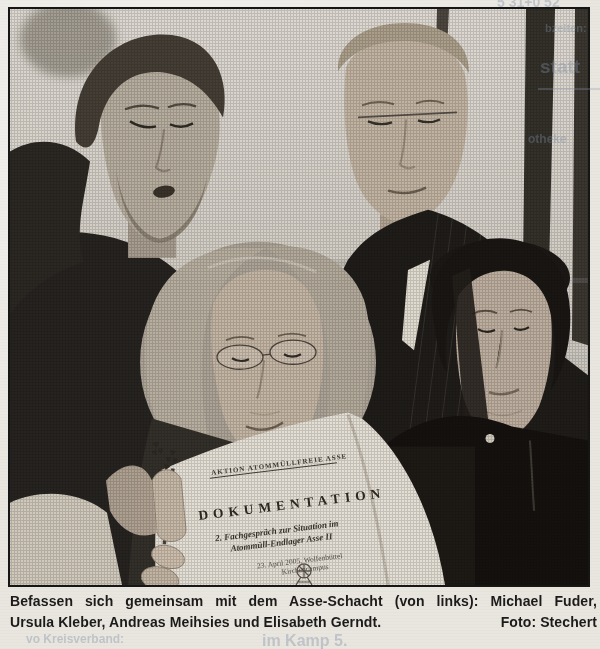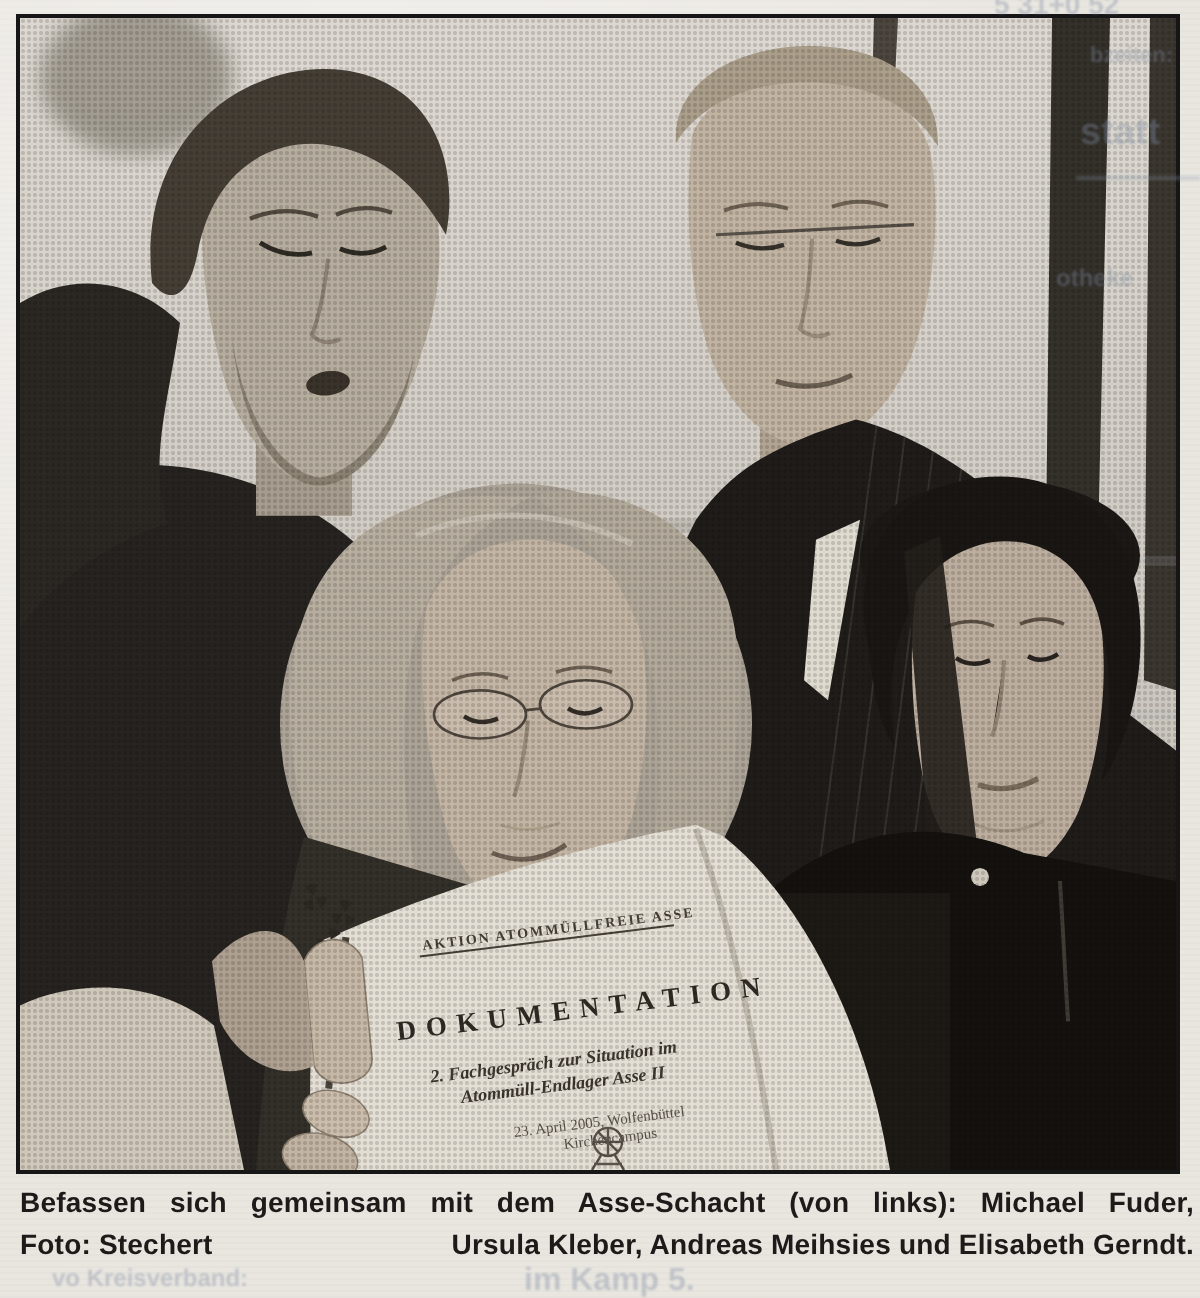--- a/index.html
+++ b/index.html
@@ -215,18 +215,18 @@
         <ellipse cx="158" cy="546" rx="17" ry="11" fill="#cbbdab" stroke="#8d8070" stroke-width=".8" transform="rotate(18 158 546)"></ellipse>
         <ellipse cx="150" cy="568" rx="19" ry="12" fill="#c2b4a2" stroke="#8d8070" stroke-width=".8" transform="rotate(12 150 568)"></ellipse>
         <path d="M96,470 C112,452 132,448 142,470 L147,522 C130,530 110,520 100,500 Z" fill="#bdae9c" opacity=".9"></path>
       </g>
     </svg>
   </div>
 
   <div class="caption">
     <div class="l1">Befassen sich gemeinsam mit dem Asse-Schacht (von links): Michael Fuder,</div>
     <div class="l2">
+      <span>Ursula Kleber, Andreas Meihsies und Elisabeth Gerndt.</span>
       <span>Foto: Stechert</span>
-      <span>Ursula Kleber, Andreas Meihsies und Elisabeth Gerndt.</span>
     </div>
   </div>
 
 </div>
 
 </body></html>

